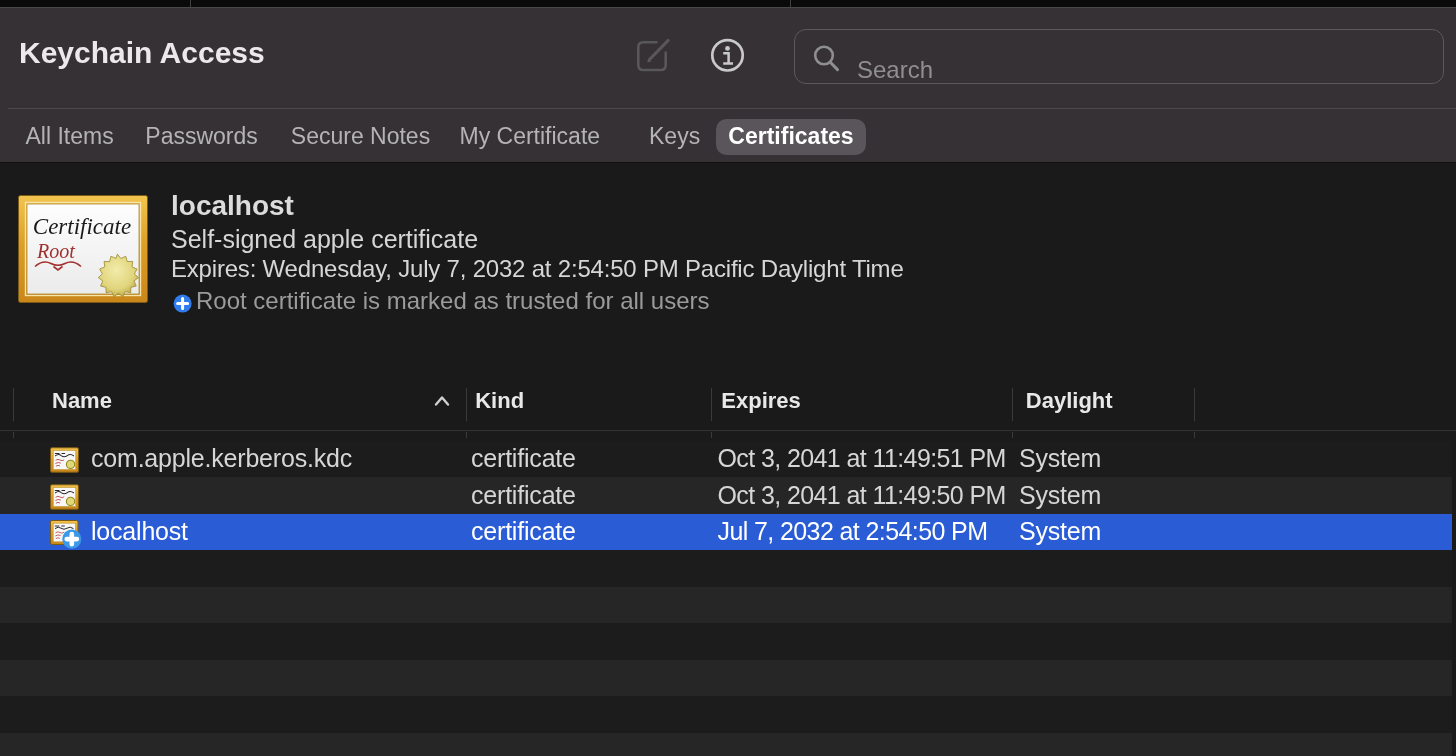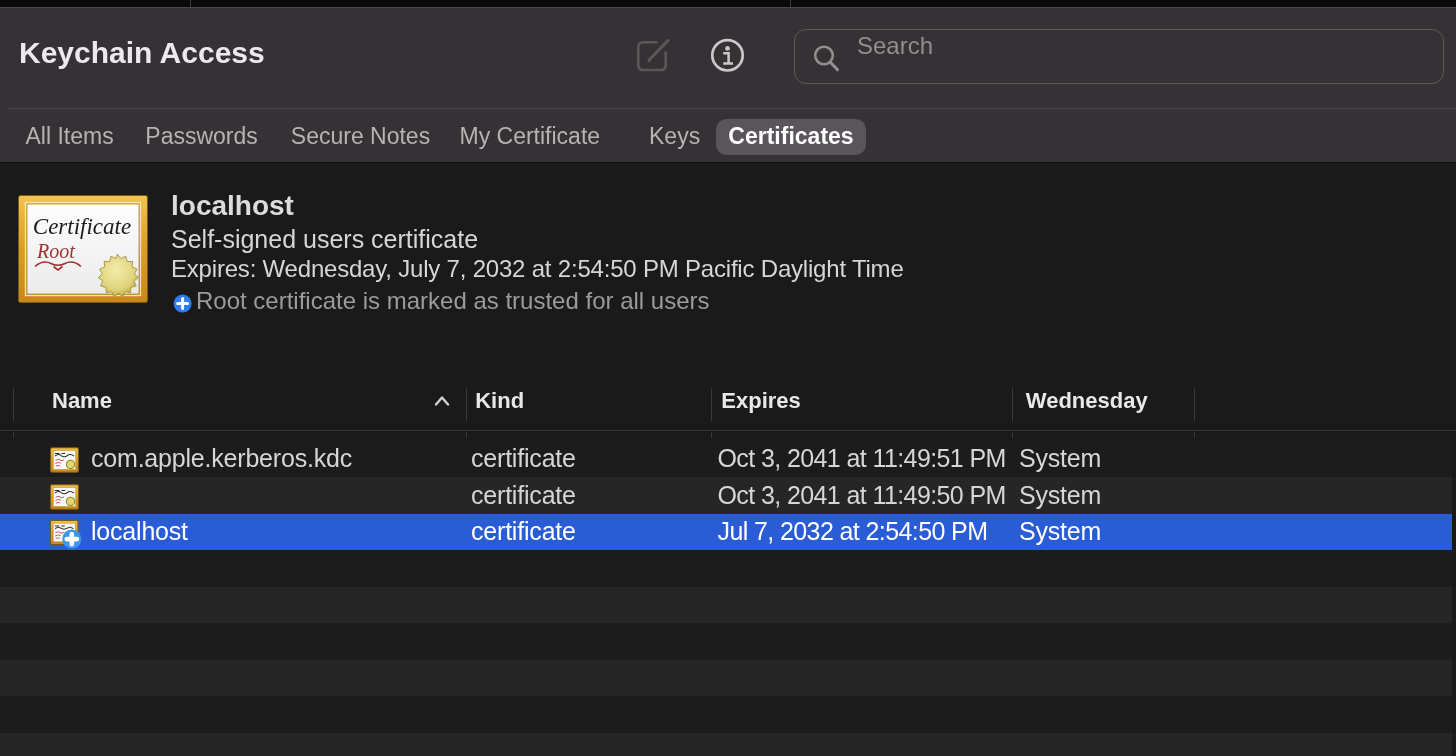--- a/index.html
+++ b/index.html
@@ -4,21 +4,21 @@
 <style>
   html,body{margin:0;padding:0}
   body{width:1456px;height:756px;background:#1b1a1b;font-family:"Liberation Sans",sans-serif;overflow:hidden;position:relative}
   .abs{position:absolute}
   .topstrip{left:0;top:0;width:1456px;height:7px;background:#0a0a0a}
   .tick{top:0;width:1px;height:7px;background:#3f3f3f}
   .toolbar{left:0;top:7px;width:1456px;height:156px;background:#353135;border-top:1px solid #4b474b;box-sizing:border-box}
   .title{left:19px;top:36px;font-size:30px;font-weight:700;color:#ebe9eb}
   .hairline{left:8px;top:108px;width:1448px;height:1px;background:#4c484c}
   .search{left:794px;top:29px;width:650px;height:55px;border:1.5px solid #5b5b5b;border-radius:12px;box-sizing:border-box}
-  .searchtxt{left:857px;top:32px;font-size:24px;color:#8f8f8f}
+  .searchtxt{left:857px;top:56px;font-size:24px;color:#8f8f8f}
   .tab{top:122.5px;font-size:23px;color:#b4b4b4;white-space:nowrap}
   .pill{left:716px;top:118.5px;width:150px;height:36px;background:#59555a;border-radius:10.5px}
   .pilltxt{left:716px;top:122.5px;width:150px;text-align:center;font-size:23px;font-weight:700;color:#ffffff}
   .content{left:0;top:163px;width:1456px;height:593px;background:#1b1a1b}
   .h-loc{left:171px;top:27px;font-size:28px;font-weight:700;color:#dcdcdc}
   .h-l2{left:171px;top:61.7px;font-size:25px;color:#d6d6d6}
   .h-l3{left:171px;top:92px;font-size:24px;letter-spacing:-0.2px;color:#d6d6d6}
   .h-l4{left:196px;top:123.5px;font-size:24px;color:#9b9b9b}
   .colsep{top:224.5px;width:1px;height:33px;background:#3a3a3a}
   .colsep2{top:268.5px;width:1px;height:6px;background:#3a3a3a}
@@ -84,40 +84,40 @@
       </defs>
       <rect x="0.5" y="0.5" width="129" height="107" rx="2" fill="url(#gold)" stroke="#7a5a14"></rect>
       <rect x="7.5" y="7.5" width="115" height="93" fill="none" stroke="#f6e6ae" stroke-width="1.4"></rect>
       <rect x="9" y="9" width="112" height="90" fill="url(#paper)" stroke="#b08a28" stroke-width="0.8"></rect>
       <text x="64" y="38.5" text-anchor="middle" font-family="Liberation Serif" font-style="italic" font-size="23" fill="#1a1a1a">Certificate</text>
       <text x="19" y="62.5" font-family="Liberation Serif" font-style="italic" font-size="20" fill="#a03030">Root</text>
       <path d="M 17,71.5 Q 25,64.5 33,68.5 Q 40,72 47,68.5 Q 55,64.5 63,71.5 M 35.5,71.5 L 40,75 L 44.5,71.5" fill="none" stroke="#a13030" stroke-width="1.6"></path>
       <path d="M 20,0 L 24.3,5.4 L 30.6,2.7 L 32.3,9.4 L 39.2,9.2 L 38.3,16 L 44.7,18.7 L 41.3,24.7 L 46.4,29.4 L 40.9,33.5 L 43.6,39.9 L 36.9,41.5 L 36.6,48.4 L 29.9,46.9 L 26.9,53.1 L 21.3,49.1 L 15.7,53.1 L 12.7,46.9 L 6,48.4 L 5.7,41.5 L -1,39.9 L 1.7,33.5 L -3.8,29.4 L 1.3,24.7 L -2.1,18.7 L 4.3,16 L 3.4,9.2 L 10.3,9.4 L 12,2.7 L 18.3,5.4 Z" transform="translate(100.4,80.3) scale(0.8) translate(-21.3,-26.5)" fill="url(#seal)" stroke="#9a8830" stroke-width="1"></path>
     </svg>
     <div class="abs h-loc">localhost</div>
-    <div class="abs h-l2">Self-signed users certificate</div>
+    <div class="abs h-l2">Self-signed apple certificate</div>
     <div class="abs h-l3">Expires: Wednesday, July 7, 2032 at 2:54:50 PM Pacific Daylight Time</div>
     <svg class="abs" style="left:173px;top:131px" width="20" height="20" viewBox="0 0 20 20">
       <circle cx="9.6" cy="9.6" r="9" fill="#2f7ced"></circle>
       <path d="M 9.6,4.6 V 14.6 M 4.6,9.6 H 14.6" stroke="#ffffff" stroke-width="3" stroke-linecap="round"></path>
     </svg>
     <div class="abs h-l4">Root certificate is marked as trusted for all users</div>
 
     <div class="abs colsep" style="left:12.5px"></div>
     <div class="abs colsep" style="left:465.8px"></div>
     <div class="abs colsep" style="left:711.4px"></div>
     <div class="abs colsep" style="left:1012px"></div>
     <div class="abs colsep" style="left:1193.8px"></div>
     <div class="abs hname" style="left:52px">Name</div>
     <svg class="abs" style="left:433px;top:232px" width="18" height="12" viewBox="0 0 18 12">
       <path d="M 3,9.5 L 9,2.5 L 15,9.5" fill="none" stroke="#d0d0d0" stroke-width="2.4" stroke-linecap="round" stroke-linejoin="round"></path>
     </svg>
     <div class="abs hname" style="left:475.2px">Kind</div>
     <div class="abs hname" style="left:721.3px">Expires</div>
-    <div class="abs hname" style="left:1025.8px">Wednesday</div>
+    <div class="abs hname" style="left:1025.8px">Daylight</div>
     <div class="abs hline"></div>
     <div class="abs colsep2" style="left:12.5px"></div>
     <div class="abs colsep2" style="left:465.8px"></div>
     <div class="abs colsep2" style="left:711.4px"></div>
     <div class="abs colsep2" style="left:1012px"></div>
     <div class="abs colsep2" style="left:1193.8px"></div>
 
     <svg width="0" height="0" style="position:absolute">
       <defs>
         <linearGradient id="gold2" x1="0" y1="0" x2="0" y2="1">

